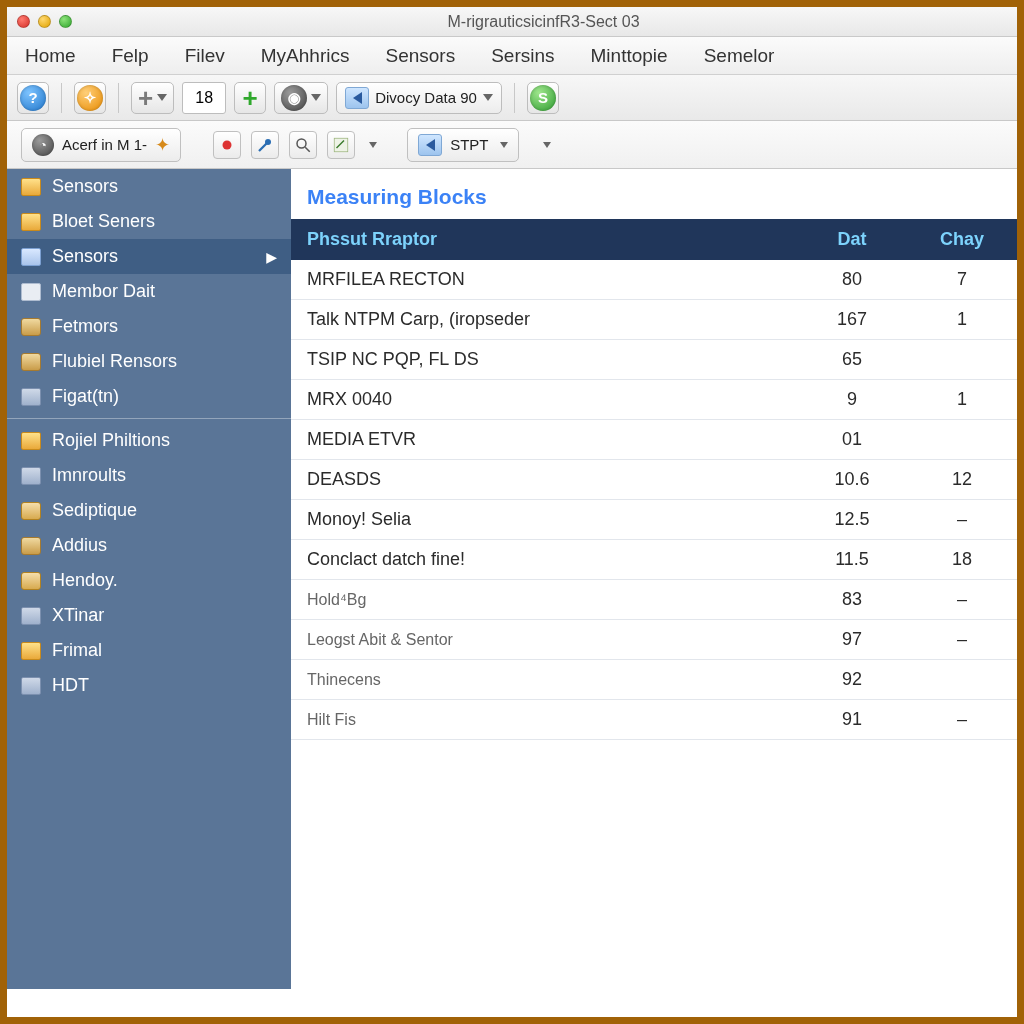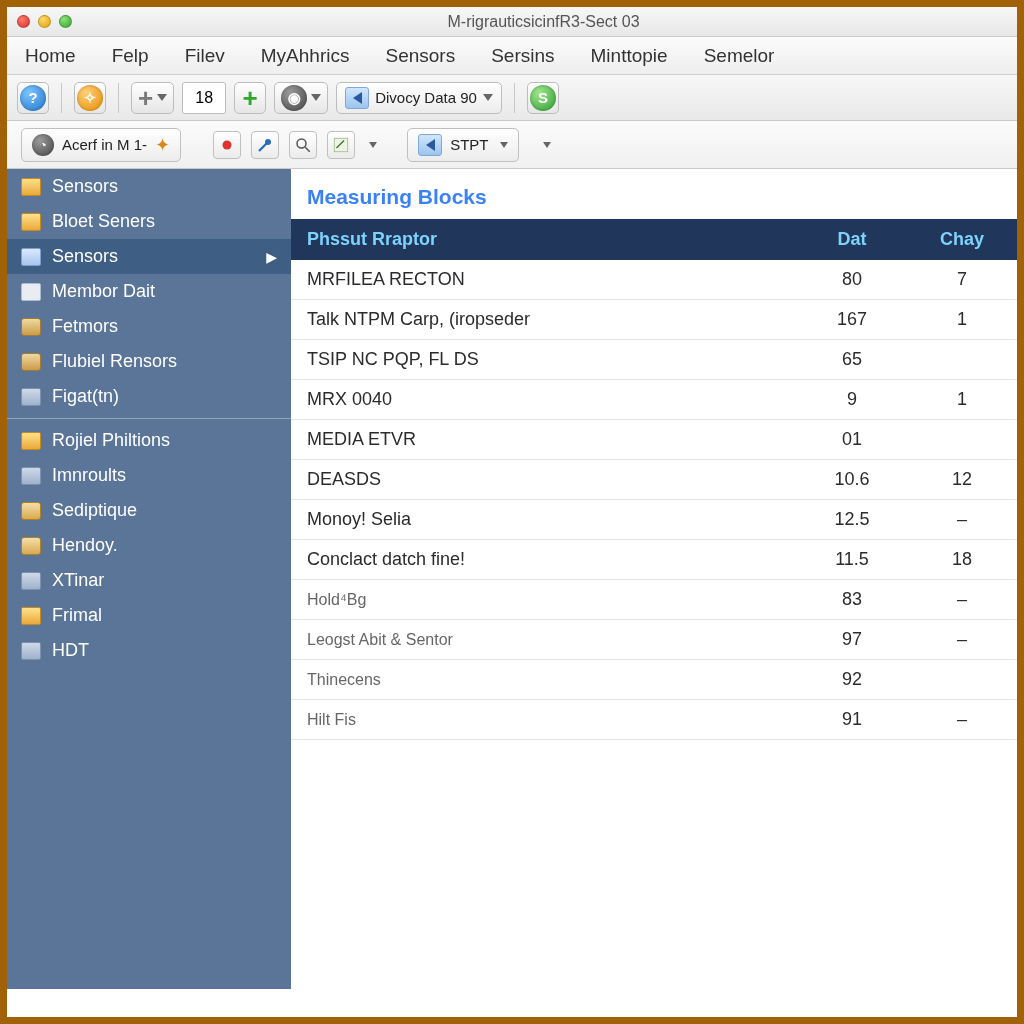--- a/index.html
+++ b/index.html
@@ -211,20 +211,24 @@
         </div>
         <div class="navitem">
           <span class="nicon ic-stack"></span>
           <span>Imnroults</span>
         </div>
         <div class="navitem">
           <span class="nicon ic-lock"></span>
           <span>Sediptique</span>
         </div>
         <div class="navitem">
+          <span class="nicon ic-cube"></span>
+          <span>Addius</span>
+        </div>
+        <div class="navitem">
           <span class="nicon ic-lock"></span>
           <span>Hendoy.</span>
         </div>
         <div class="navitem">
           <span class="nicon ic-stack"></span>
           <span>XTinar</span>
         </div>
         <div class="navitem">
           <span class="nicon ic-folder-y"></span>
           <span>Frimal</span>

